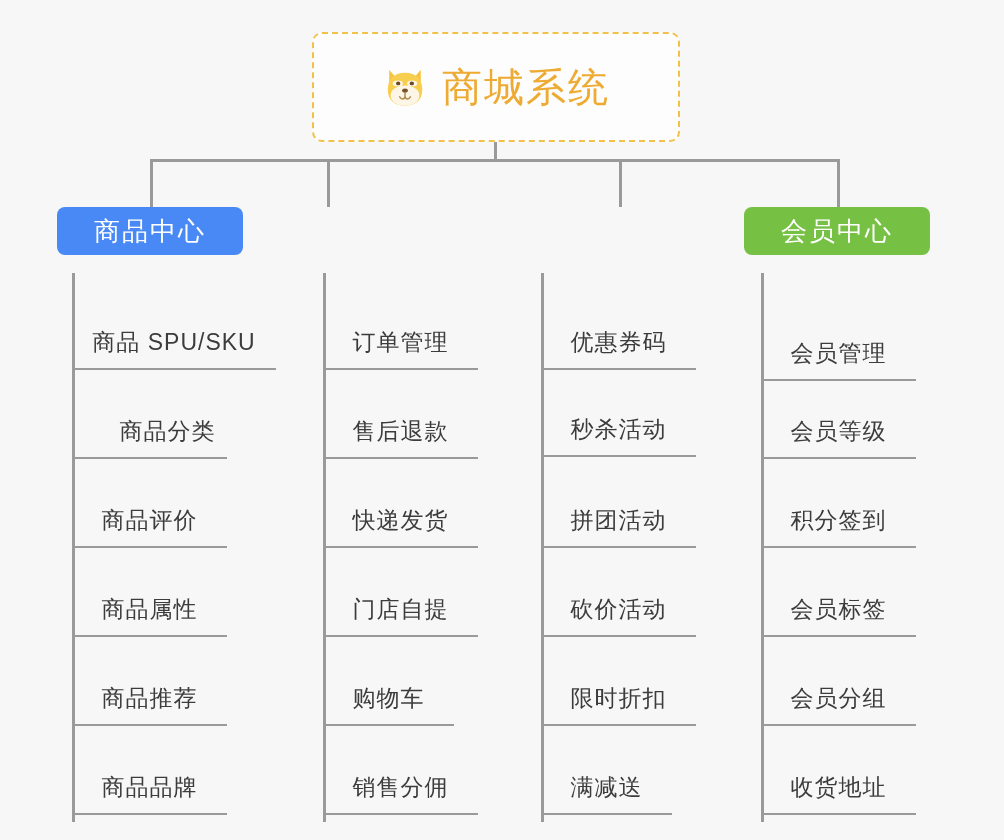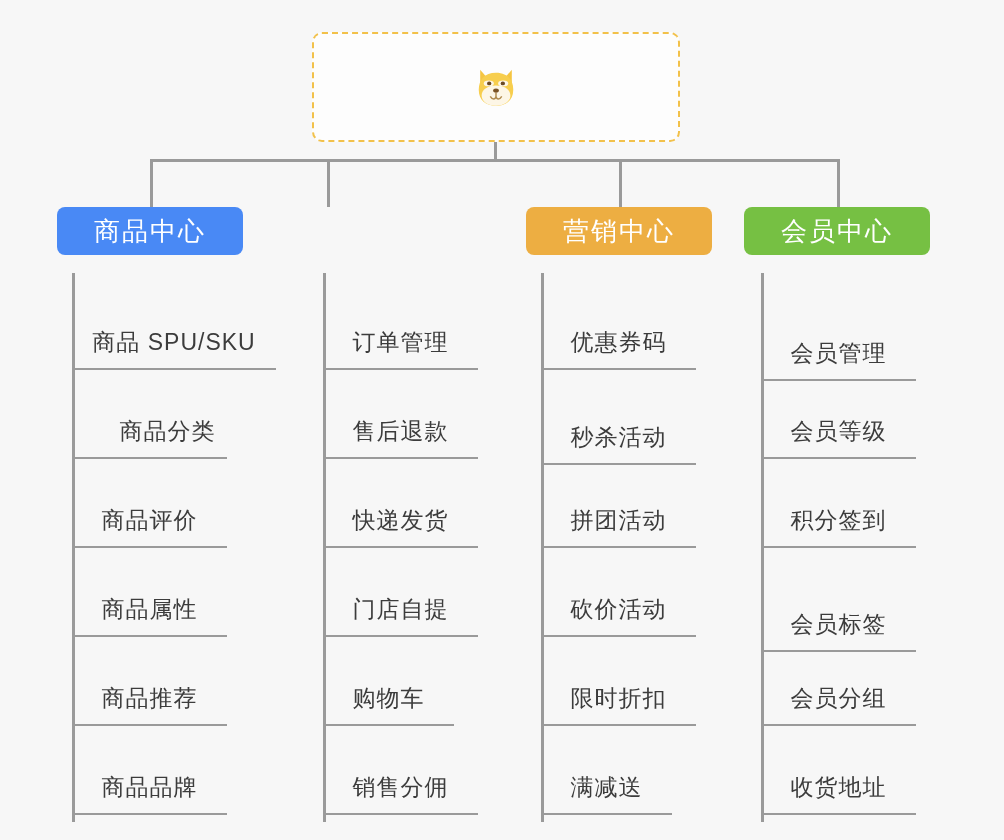--- a/index.html
+++ b/index.html
@@ -116,20 +116,21 @@
       <path d="M32 30 C44 30 52 36 52 44 C52 52 43 58 32 58 C21 58 12 52 12 44 C12 36 20 30 32 30 Z" fill="#fdf6e6"></path>
       <ellipse cx="22" cy="27" rx="7" ry="4" fill="#fdf6e6"></ellipse>
       <ellipse cx="42" cy="27" rx="7" ry="4" fill="#fdf6e6"></ellipse>
       <ellipse cx="22.5" cy="27" rx="3" ry="2.6" fill="#6b4a24"></ellipse>
       <ellipse cx="41.5" cy="27" rx="3" ry="2.6" fill="#6b4a24"></ellipse>
       <ellipse cx="32" cy="37" rx="4" ry="3" fill="#7a5326"></ellipse>
       <path d="M32 40 L32 45" stroke="#b08a4e" stroke-width="2" fill="none"></path>
       <path d="M24 45 C27 50 31 50 32 45" stroke="#b08a4e" stroke-width="2" fill="none"></path>
       <path d="M40 45 C37 50 33 50 32 45" stroke="#b08a4e" stroke-width="2" fill="none"></path>
     </svg>
+    <div class="root-title" style="color: rgb(238, 171, 51);">商城系统</div>
   </div>
 
   <div class="line line-v" style="left:494px; top:142px; height:20px;"></div>
   <div class="line line-h" style="left:150px; top:159px; width:690px;"></div>
   <div class="line line-v" style="left:150px; top:159px; height:48px;"></div>
   <div class="line line-v" style="left:327px; top:159px; height:48px;"></div>
   <div class="line line-v" style="left:619px; top:159px; height:48px;"></div>
   <div class="line line-v" style="left:837px; top:159px; height:48px;"></div>
 
   <div class="cat-box" style="left: 57px; top: 207px; width: 186px; background: rgb(73, 137, 245);">
@@ -172,29 +173,26 @@
         <span class="leaf-label">门店自提</span>
       </div>
     <div class="leaf-item" style="top:356px; width:131px;">
         <span class="leaf-label">购物车</span>
       </div>
     <div class="leaf-item" style="top:445px; width:155px;">
         <span class="leaf-label">销售分佣</span>
       </div>
   </div>
 
-  <div class="cat-box" style="left: 526px; top: 207px; width: 186px; background: rgb(237, 174, 66);">
-    <span>营销中心</span>
-  </div>
   <div class="leaf-col" style="left:541px;">
     <div class="leaf-spine" style="height:549px;"></div>
     <div class="leaf-item" style="top:0px;   width:155px;">
         <span class="leaf-label">优惠券码</span>
       </div>
-    <div class="leaf-item" style="top:95px;  width:155px;text-align:right;">
+    <div class="leaf-item" style="top:87px;  width:155px;text-align:right;">
         <span class="leaf-label">秒杀活动</span>
       </div>
     <div class="leaf-item" style="top:178px; width:155px;">
         <span class="leaf-label">拼团活动</span>
       </div>
     <div class="leaf-item" style="top:267px; width:155px;">
         <span class="leaf-label">砍价活动</span>
       </div>
     <div class="leaf-item" style="top:356px; width:155px;">
         <span class="leaf-label">限时折扣</span>
@@ -211,21 +209,21 @@
     <div class="leaf-spine" style="height:549px;"></div>
     <div class="leaf-item" style="top:11px;   width:155px;">
         <span class="leaf-label">会员管理</span>
       </div>
     <div class="leaf-item" style="top:89px;  width:155px;">
         <span class="leaf-label">会员等级</span>
       </div>
     <div class="leaf-item" style="top:178px; width:155px;">
         <span class="leaf-label">积分签到</span>
       </div>
-    <div class="leaf-item" style="top:282px; width:155px;">
+    <div class="leaf-item" style="top:267px; width:155px;">
         <span class="leaf-label">会员标签</span>
       </div>
     <div class="leaf-item" style="top:356px; width:155px;">
         <span class="leaf-label">会员分组</span>
       </div>
     <div class="leaf-item" style="top:445px; width:155px;">
         <span class="leaf-label">收货地址</span>
       </div>
   </div>
 

